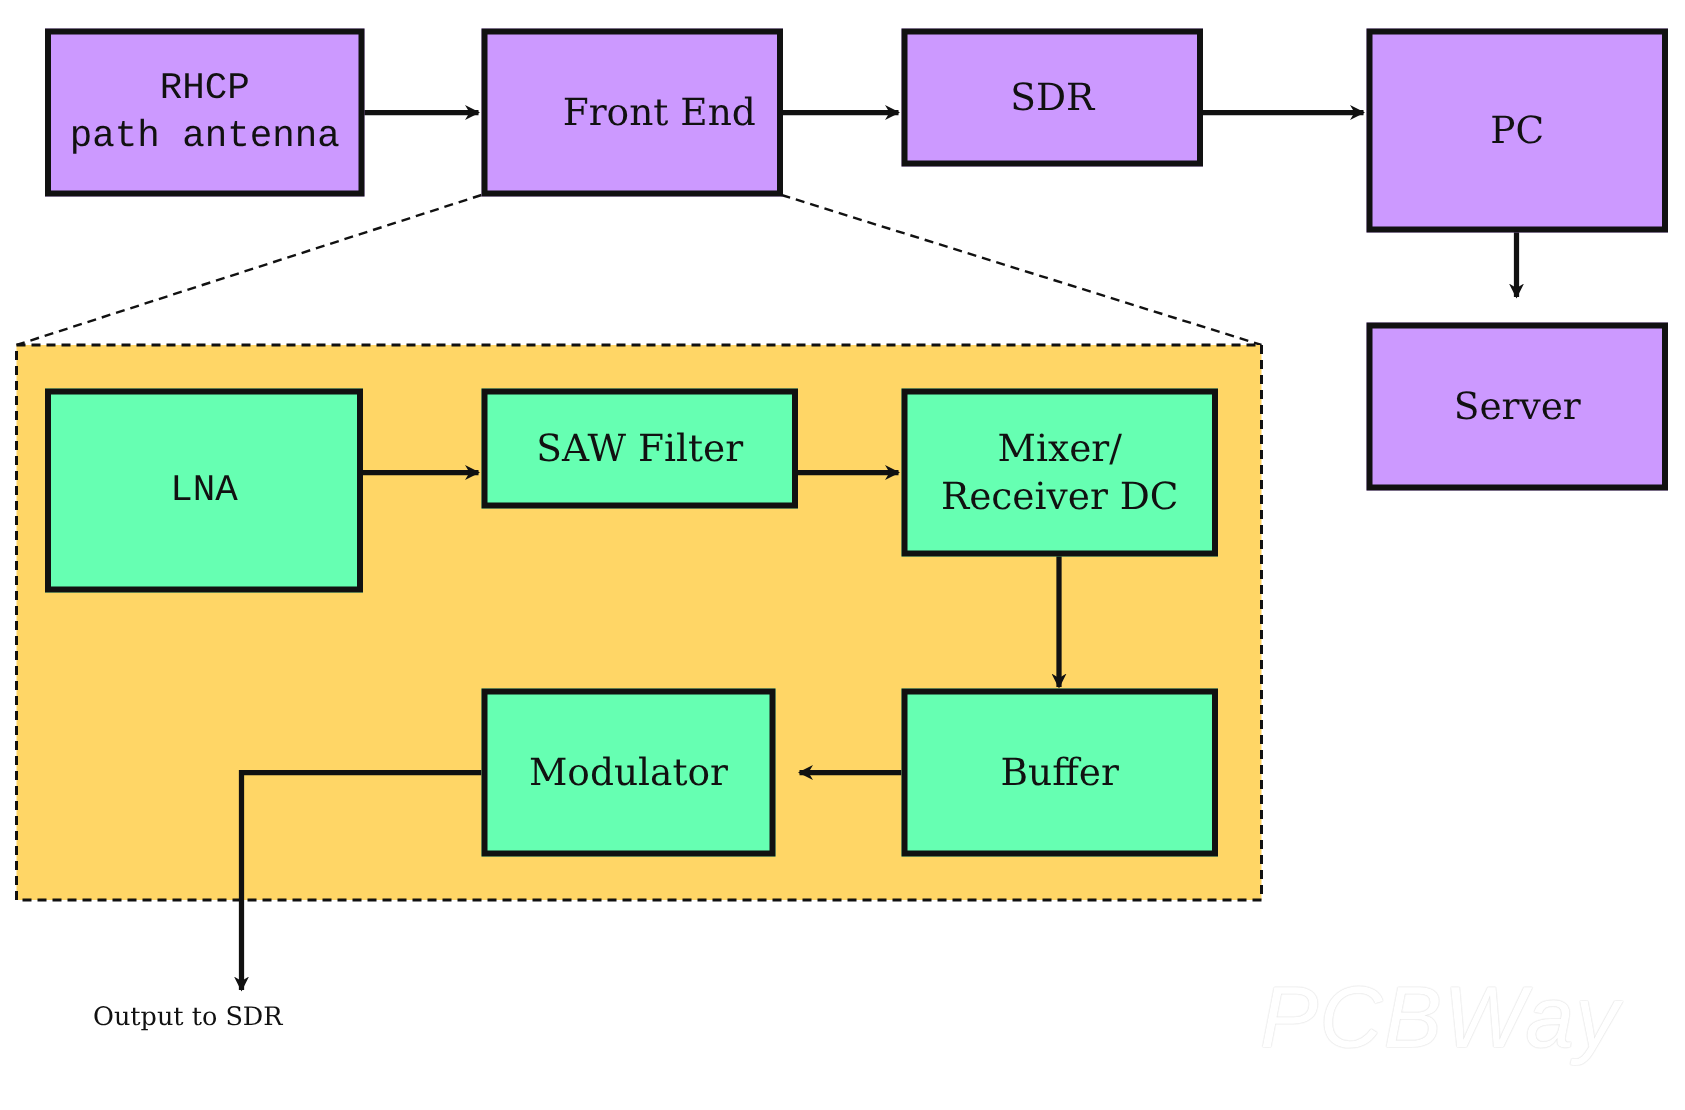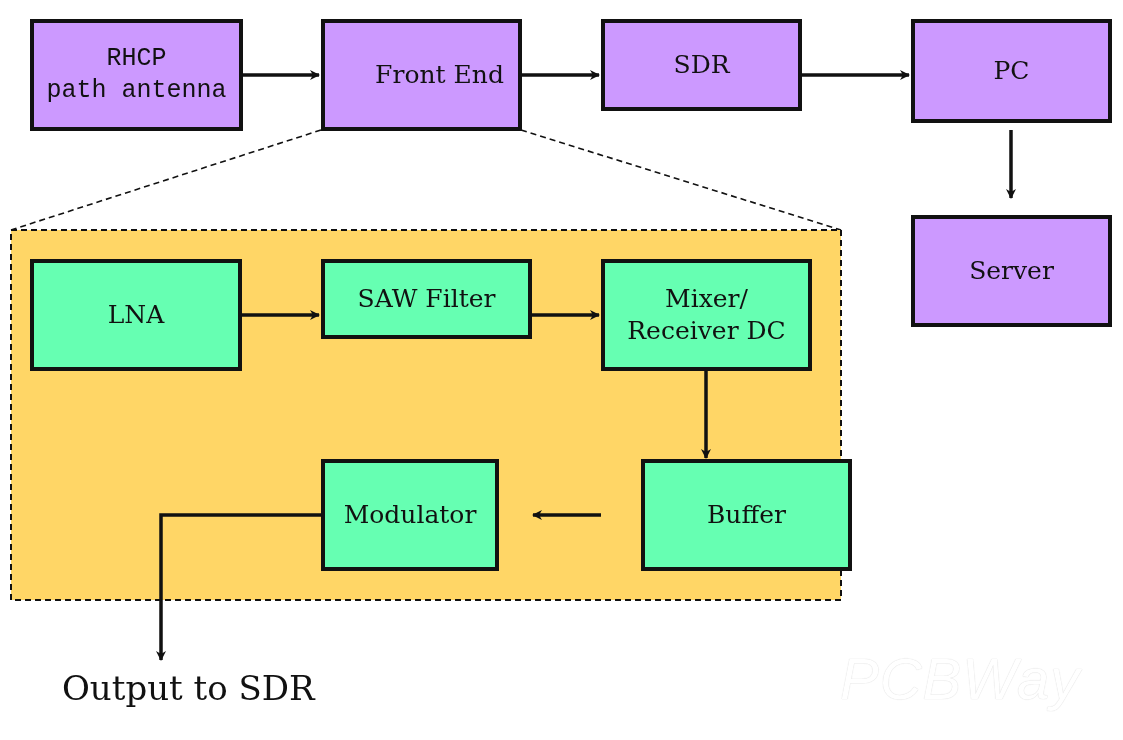--- a/index.html
+++ b/index.html
@@ -4,21 +4,21 @@
 <style>
   html, body { margin:0; padding:0; background:#ffffff; }
   body { width:1123px; height:740px; position:relative; overflow:hidden;
          font-family:"DejaVu Serif","Liberation Serif",serif; }
   svg { position:absolute; left:0; top:0; }
   .blk { position:absolute; box-sizing:border-box; border:4px solid #111111;
          display:flex; align-items:center; justify-content:center; text-align:center;
          font-size:25px; line-height:32px; color:#111111; white-space:pre-line; }
   .purple { background:#cc99ff; }
   .green { background:#66ffb2; }
-  .out-label { position:absolute; left:62px; top:668px; font-size:34px; color:#111; }
+  .out-label { position:absolute; left:62px; top:668px; font-size:17px; color:#111; }
   .watermark { position:absolute; left:840px; top:645px; font-family:"Liberation Sans",sans-serif;
                font-size:58px; font-style:italic; color:#ffffff; letter-spacing:1px;
                text-shadow:0 0 1px #dcdcdc, 0 0 1px #dcdcdc; }
 </style>
 </head>
 <body>
 
 <svg width="1123" height="740">
   <defs>
     <marker id="ah" markerWidth="10" markerHeight="10" refX="9" refY="5" orient="auto" markerUnits="userSpaceOnUse">
@@ -40,24 +40,24 @@
   <line x1="531" y1="315" x2="599" y2="315" stroke="#111" stroke-width="3.5" marker-end="url(#ah)"></line>
   <line x1="706" y1="370" x2="706" y2="458" stroke="#111" stroke-width="3.5" marker-end="url(#ah)"></line>
   <line x1="601" y1="515" x2="533" y2="515" stroke="#111" stroke-width="3.5" marker-end="url(#ah)"></line>
   <polyline points="321,515 161,515 161,660" fill="none" stroke="#111" stroke-width="3.5" marker-end="url(#ah)"></polyline>
 </svg>
 
 <div class="blk purple" style="left:30px;top:19px;width:213px;height:112px;font-family:Liberation Mono, monospace;">RHCP
 path antenna</div>
 <div class="blk purple" style="left:321px;top:19px;width:201px;height:112px;padding-left:36px;">Front End</div>
 <div class="blk purple" style="left:601px;top:19px;width:201px;height:92px;">SDR</div>
-<div class="blk purple" style="left:911px;top:19px;width:201px;height:104px;">PC</div>
+<div class="blk purple" style="left:911px;top:19px;width:201px;height:136px;">PC</div>
 <div class="blk purple" style="left:911px;top:215px;width:201px;height:112px;">Server</div>
 
-<div class="blk green" style="left:30px;top:259px;width:212px;height:112px;">LNA</div>
+<div class="blk green" style="left:30px;top:259px;width:212px;height:136px;font-family:Liberation Mono, monospace;">LNA</div>
 <div class="blk green" style="left:321px;top:259px;width:211px;height:80px;">SAW Filter</div>
 <div class="blk green" style="left:601px;top:259px;width:211px;height:112px;">Mixer/
 Receiver DC</div>
-<div class="blk green" style="left:601px;top:459px;width:211px;height:112px;margin-left:40px;">Buffer</div>
-<div class="blk green" style="left:321px;top:459px;width:178px;height:112px;">Modulator</div>
+<div class="blk green" style="left:601px;top:459px;width:211px;height:112px;">Buffer</div>
+<div class="blk green" style="left:321px;top:459px;width:196px;height:112px;">Modulator</div>
 
 <div class="out-label">Output to SDR</div>
 <div class="watermark">PCBWay</div>
 
 </body></html>

